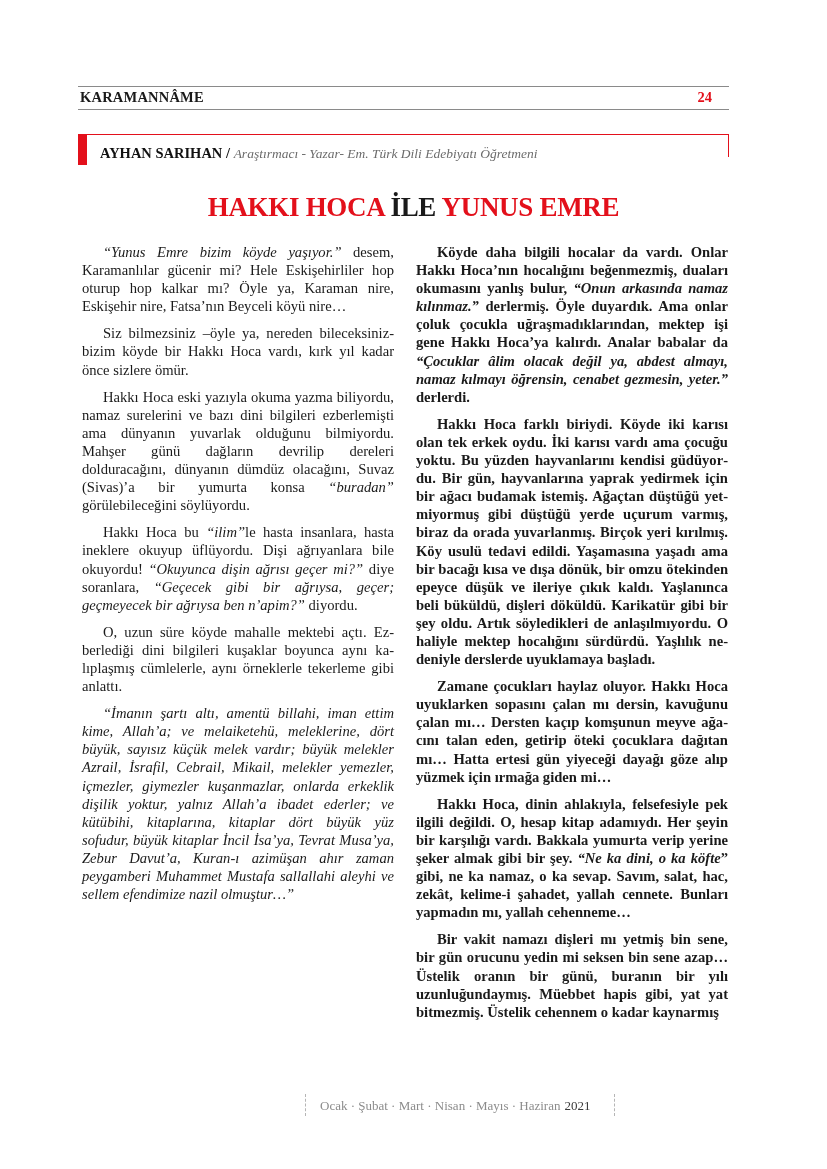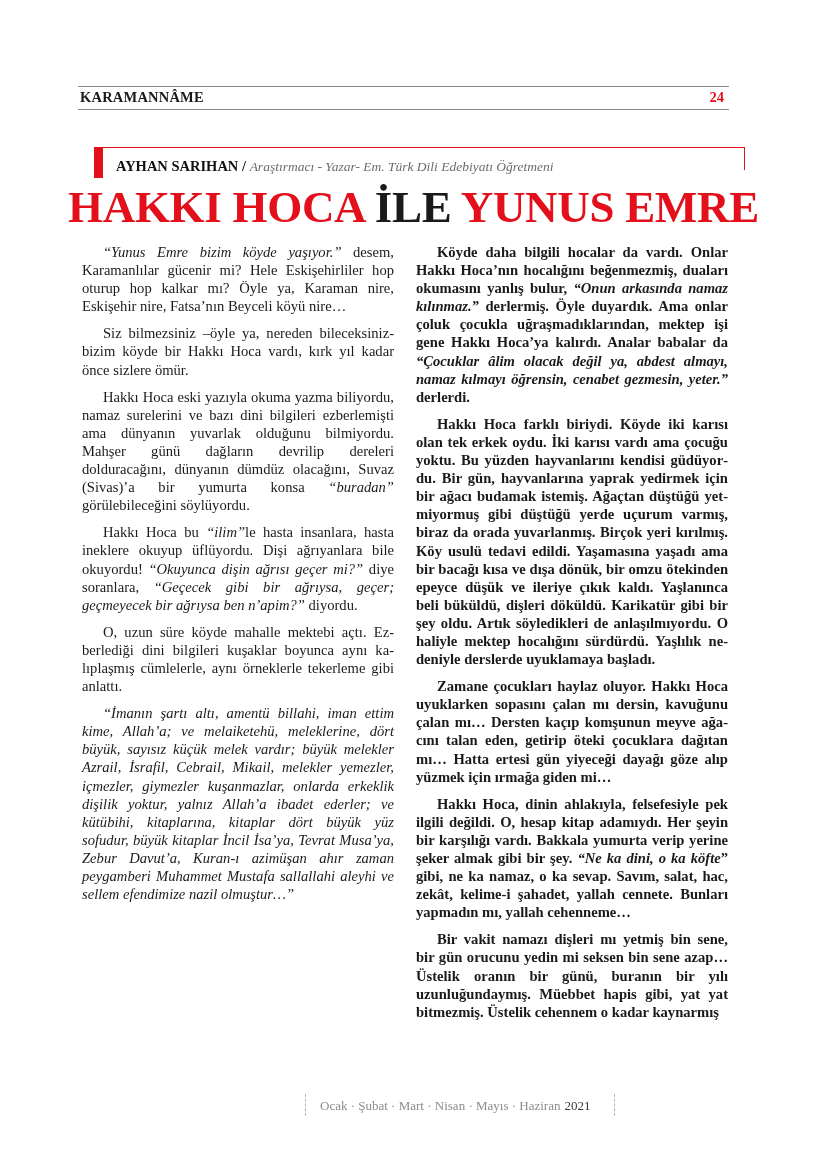--- a/index.html
+++ b/index.html
@@ -2,33 +2,33 @@
 <html><head>
 <meta charset="utf-8">
 <style>
   html, body { margin: 0; padding: 0; background: #ffffff; }
   body { width: 827px; height: 1169px; position: relative; overflow: hidden;
          font-family: "Liberation Serif", "DejaVu Serif", serif; color: #1a1a1a; }
 
   .running-header { position: absolute; left: 78px; top: 86px; width: 651px; height: 22px;
                     border-top: 1.5px solid #8a8a8a; border-bottom: 1.5px solid #8a8a8a; font-weight: bold; }
   .running-header .mag { position: absolute; left: 2px; top: 2px; font-size: 14.5px; letter-spacing: 0.2px; color: #1a1a1a; }
-  .running-header .pnum { position: absolute; right: 5px; top: 2px; font-size: 14.5px; color: #e3101b; }
+  .running-header .pnum { position: absolute; right: 17px; top: 2px; font-size: 14.5px; color: #e3101b; }
 
-  .author-box { position: absolute; left: 78px; top: 147px; width: 651px; height: 30px; margin-left: 16px; }
+  .author-box { position: absolute; left: 78px; top: 134px; width: 651px; height: 30px; }
   .author-box .bar { position: absolute; left: 0; top: 0; width: 9px; height: 31px; background: #e3101b; }
   .author-box .topline { position: absolute; left: 9px; top: 0; right: 0; height: 1px; background: #e3101b; }
   .author-box .rightline { position: absolute; right: 0; top: 0; width: 1.5px; height: 23px; background: #e3101b; }
   .author-box .text { position: absolute; left: 22px; top: 11px; font-size: 14.5px; white-space: nowrap; }
   .author-box .name { font-weight: bold; color: #111; }
   .author-box .sep { font-weight: bold; color: #111; }
   .author-box .role { font-style: italic; color: #6b6b6b; font-size: 13.5px; }
 
   .title { position: absolute; left: 0; width: 827px; top: 185px; text-align: center;
-           font-size: 45px; font-weight: bold; letter-spacing: -0.3px; line-height: 44px; }
+           font-size: 27px; font-weight: bold; letter-spacing: -0.3px; line-height: 44px; }
   .title .red { color: #e3101b; }
   .title .black { color: #1a1a1a; }
 
   .col { position: absolute; top: 243px; width: 316px; font-size: 14.6px; line-height: 18.1px; text-align: justify; }
   .col.left { left: 78px; }
   .col.right { left: 412px; font-weight: bold; }
   .col p { margin: 0 0 9px 4px; text-indent: 21px; hyphens: manual; }
   .col p.it { font-style: italic; }
   .col i { font-style: italic; }
 

